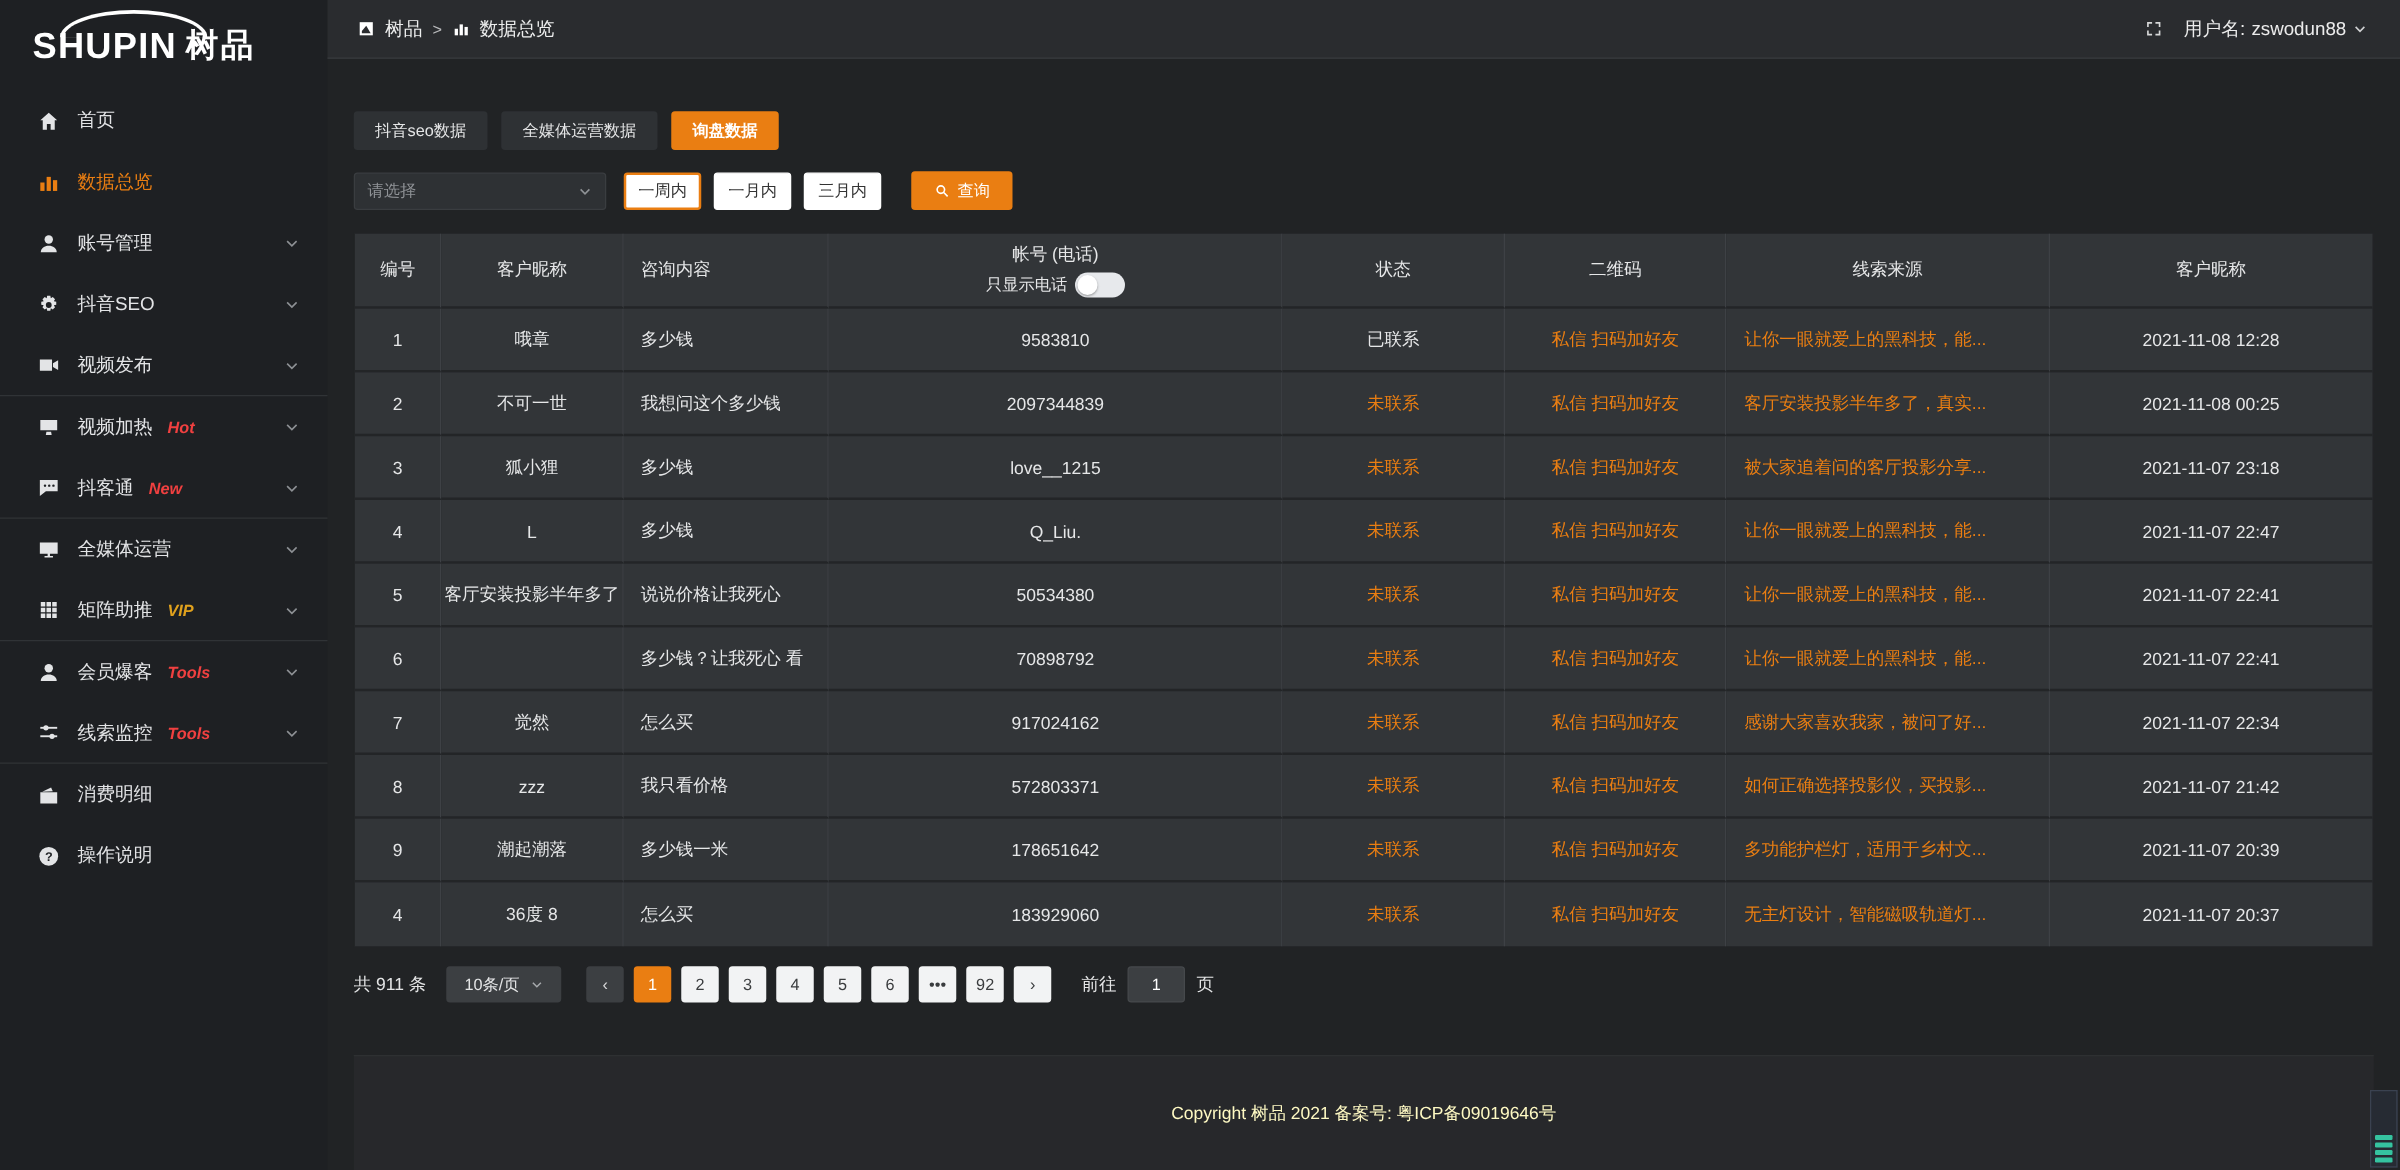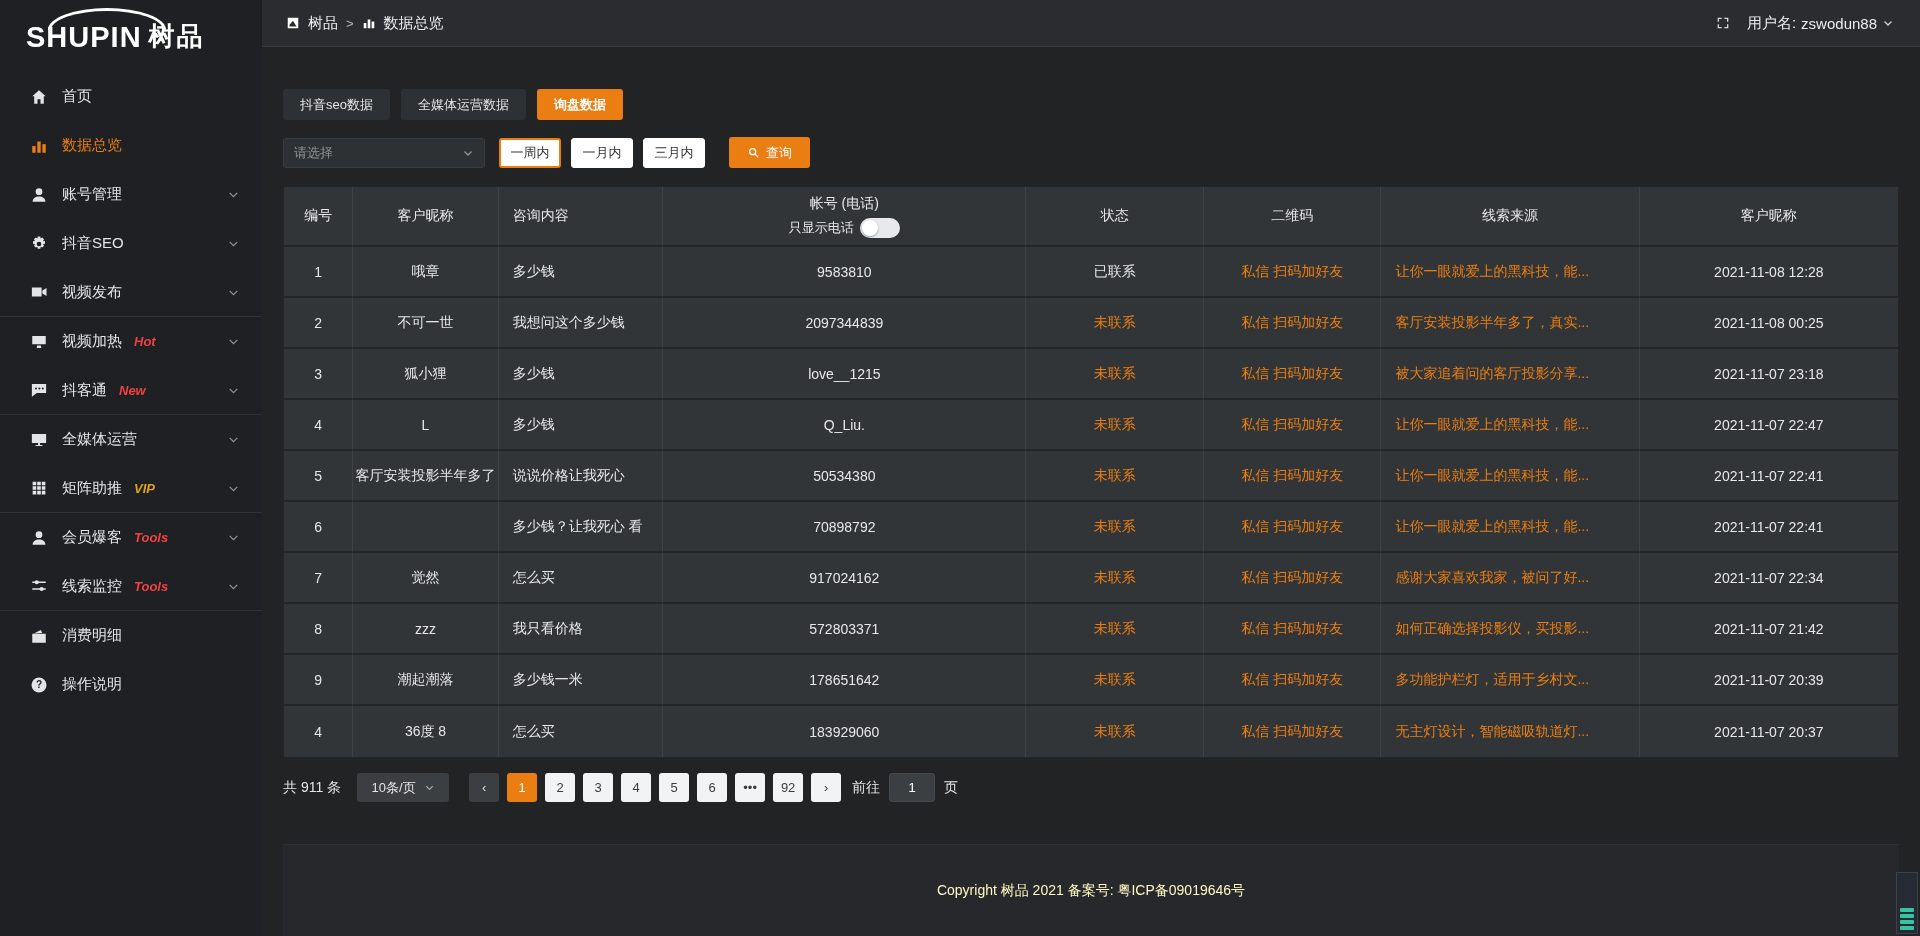--- a/index.html
+++ b/index.html
@@ -72,21 +72,21 @@
   td.orange{color:var(--accent);cursor:pointer;}
 
   
   .pager-row{display:flex;align-items:center;margin-top:15px;font-size:14px;color:#e4e5e6;gap:8px;}
   .total{margin-right:8px;}
   .psize{width:92px;height:29px;background:#3c3f42;border-radius:3px;display:flex;align-items:center;justify-content:center;gap:8px;font-size:13px;color:#e4e5e6;cursor:pointer;margin-right:12px;}
   .psize svg{width:11px;height:11px;color:#a7aaad;}
   .pg{min-width:30px;height:29px;border:none;border-radius:3px;background:#f2f3f4;color:#3a3c3e;font-size:13px;cursor:pointer;padding:0 6px;}
   .pg.dark{background:#3c3f42;color:#d8d9da;}
   .pg.active{background:var(--accent);color:#fff;}
-  .goto-wrap{display:flex;align-items:center;gap:9px;margin-left:3px;}
+  .goto-wrap{display:flex;align-items:center;gap:9px;margin-left:16px;}
   .goto{width:46px;height:29px;background:#3c3f42;border:1px solid #46494c;border-radius:3px;color:#fff;text-align:center;font-size:13px;}
 
   
   .footer{margin-top:auto;background:var(--footer);border-top:1px solid #2e3032;height:92px;display:flex;align-items:center;justify-content:center;font-size:14px;color:#fef9c3;}
 
   
   .float-widget{position:fixed;right:2px;bottom:2px;width:22px;height:62px;background:#262b33;border:1px solid #3a4250;display:flex;flex-direction:column;justify-content:flex-end;gap:2px;padding:3px;}
   .float-widget i{display:block;height:4px;background:#35c3a0;border-radius:1px;}
 </style>
 </head>

